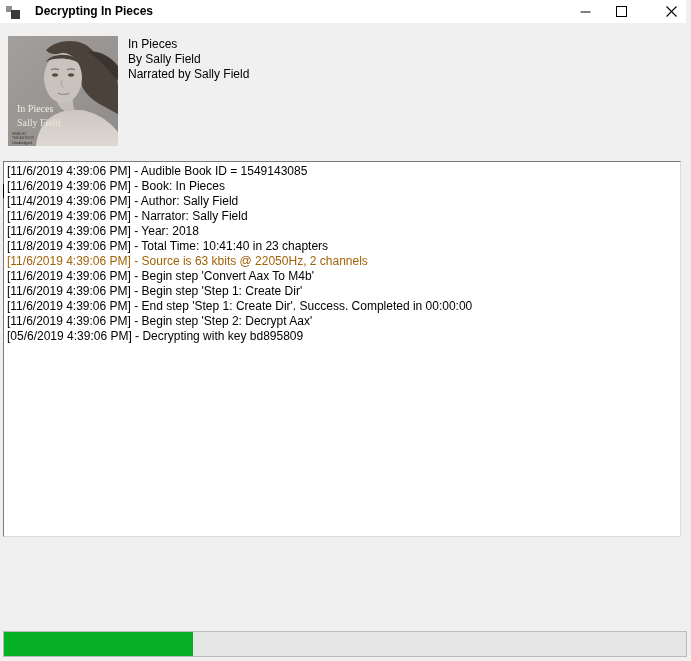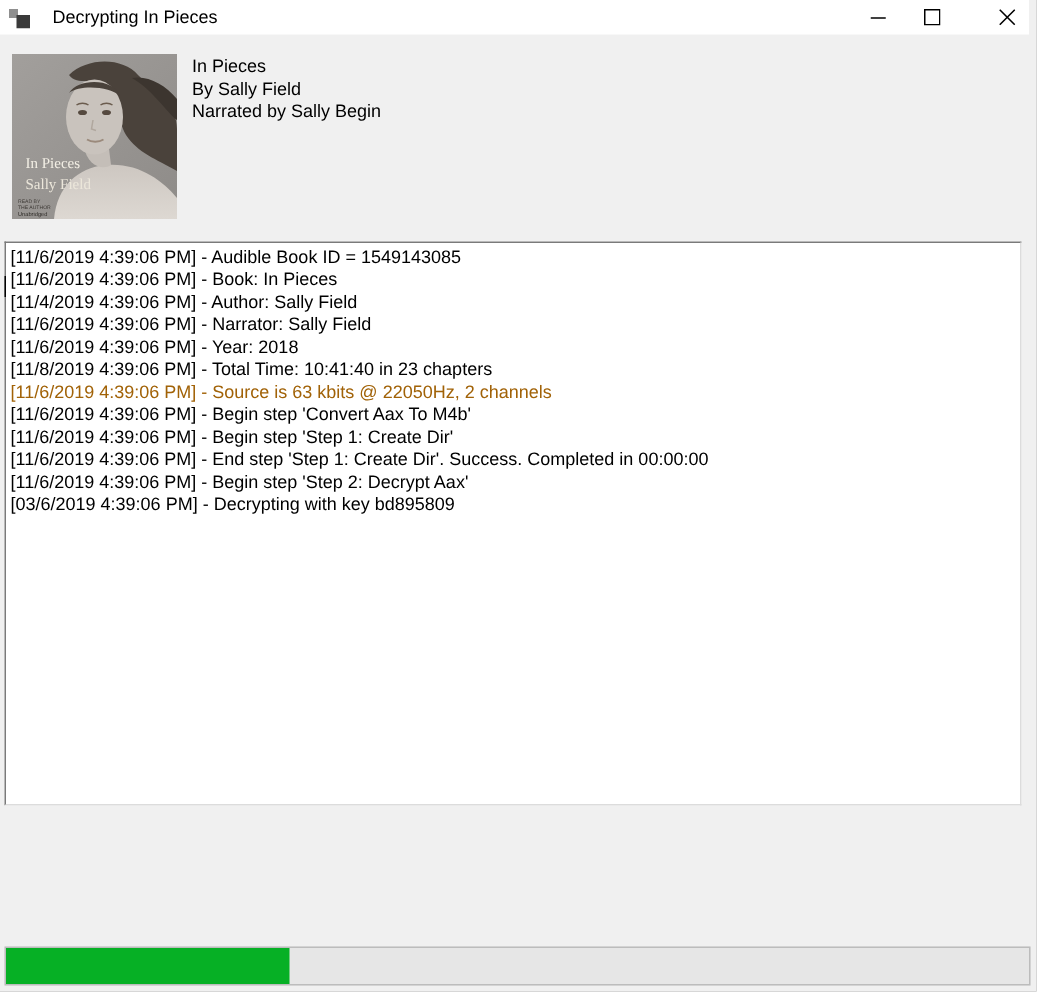--- a/index.html
+++ b/index.html
@@ -14,20 +14,21 @@
     overflow: hidden;
     outline: 1px solid #bdbdbd;
   }
 
   
   .titlebar {
     position: absolute;
     left: 0; top: 0;
     width: 686px; height: 23px;
     background: #ffffff;
+    font-weight: bold;
   }
   .app-icon {
     position: absolute;
     left: 6px; top: 4px;
     width: 15px; height: 15px;
   }
   .window-title {
     position: absolute;
     left: 35px; top: 4px;
     font-size: 12px;
@@ -167,36 +168,36 @@
     <text x="9" y="90" font-family="Liberation Serif, serif" font-size="10" fill="#ece7db">Sally Field</text>
 
     <text x="4" y="99" font-size="3.4" fill="#3e3a36">READ BY</text>
     <text x="4" y="103" font-size="3.4" fill="#3e3a36">THE AUTHOR</text>
     <text x="4" y="108" font-size="3.8" fill="#2f2c29">Unabridged</text>
   </svg>
 
   <div class="book-info">
     <div>In Pieces</div>
     <div>By Sally Field</div>
-    <div>Narrated by Sally Begin</div>
+    <div>Narrated by Sally Field</div>
   </div>
 
   <div class="log-box">
       <div class="log-line">[11/6/2019 4:39:06 PM] - Audible Book ID = 1549143085</div>
       <div class="log-line">[11/6/2019 4:39:06 PM] - Book: In Pieces</div>
       <div class="log-line">[11/4/2019 4:39:06 PM] - Author: Sally Field</div>
       <div class="log-line">[11/6/2019 4:39:06 PM] - Narrator: Sally Field</div>
       <div class="log-line">[11/6/2019 4:39:06 PM] - Year: 2018</div>
       <div class="log-line">[11/8/2019 4:39:06 PM] - Total Time: 10:41:40 in 23 chapters</div>
       <div class="log-line" style="color: #a16207;">[11/6/2019 4:39:06 PM] - Source is 63 kbits @ 22050Hz, 2 channels</div>
       <div class="log-line">[11/6/2019 4:39:06 PM] - Begin step 'Convert Aax To M4b'</div>
       <div class="log-line">[11/6/2019 4:39:06 PM] - Begin step 'Step 1: Create Dir'</div>
       <div class="log-line">[11/6/2019 4:39:06 PM] - End step 'Step 1: Create Dir'. Success. Completed in 00:00:00</div>
       <div class="log-line">[11/6/2019 4:39:06 PM] - Begin step 'Step 2: Decrypt Aax'</div>
-      <div class="log-line">[03/6/2019 4:39:06 PM] - Decrypting with key bd895809</div>
+      <div class="log-line">[05/6/2019 4:39:06 PM] - Decrypting with key bd895809</div>
     </div>
   <div class="caret"></div>
 
   <div class="progress">
     <div class="progress-fill" style="width: 27.7%; background: rgb(6, 176, 37);"></div>
   </div>
 
 </div>
 
 </body></html>

